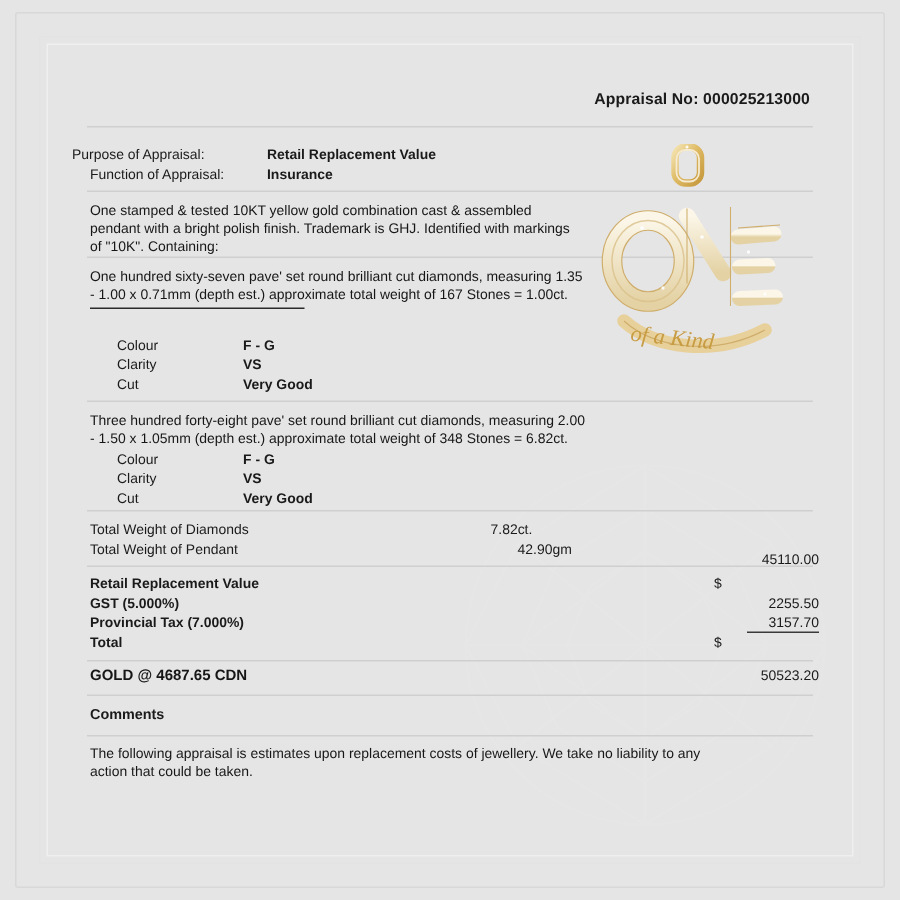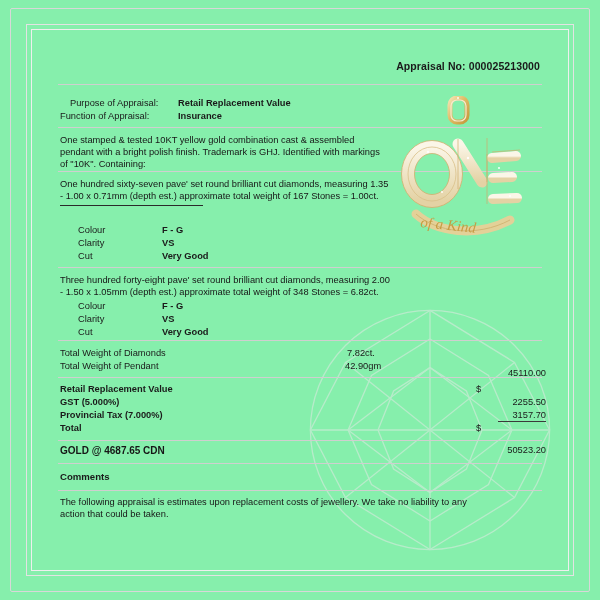--- a/index.html
+++ b/index.html
@@ -13,21 +13,21 @@
     font-family: "Liberation Sans", sans-serif;
     color: #1a1a1a;
     position: relative;
     overflow: hidden;
   }
 
   
   .page {
     position: absolute;
     inset: 0;
-    background: #86efac;
+    background: #e5e5e5;
   }
   .frame-outer {
     position: absolute;
     left: 10px;
     top: 8px;
     right: 10px;
     bottom: 8px;
     border: 1.5px solid #d8d8d8;
     border-radius: 2px;
   }
@@ -150,21 +150,21 @@
 
   <div class="content">
 
     <div class="appraisal-no">
       <span>Appraisal No:</span>
       <span class="num">000025213000</span>
     </div>
 
     <div class="rule" style="top:84px;"></div>
 
-    <div class="lbl-col" style="left:70px; top:97px;text-align:center;">Purpose of Appraisal:</div>
+    <div class="lbl-col" style="left:48px; top:97px;text-align:center;">Purpose of Appraisal:</div>
     <div class="val-col" style="left:178px; top:97px;">Retail Replacement Value</div>
     <div class="lbl-col" style="left:60px; top:110px;">Function of Appraisal:</div>
     <div class="val-col" style="left:178px; top:110px;">Insurance</div>
 
     <div class="rule" style="top:127px;"></div>
 
     <div class="txt" style="left:60px; top:134px; width:330px;">One stamped &amp; tested 10KT yellow gold combination cast &amp; assembled pendant with a bright polish finish.  Trademark is GHJ. Identified with markings of "10K".  Containing:</div>
 
     <div class="rule" style="top:171px;"></div>
 
@@ -185,21 +185,21 @@
     <div class="lbl-col" style="left:78px; top:300px;">Colour</div>
     <div class="val-col" style="left:162px; top:300px;">F - G</div>
     <div class="lbl-col" style="left:78px; top:313px;">Clarity</div>
     <div class="val-col" style="left:162px; top:313px;">VS</div>
     <div class="lbl-col" style="left:78px; top:326px;">Cut</div>
     <div class="val-col" style="left:162px; top:326px;">Very Good</div>
 
     <div class="rule" style="top:340px;"></div>
 
     <div class="lbl-col" style="left:60px; top:347px;">Total Weight of Diamonds</div>
-    <div class="lbl-col" style="left:347px; top:347px;">7.82ct.</div>
+    <div class="lbl-col" style="left:327px; top:347px;">7.82ct.</div>
     <div class="lbl-col" style="left:60px; top:360px;">Total Weight of Pendant</div>
     <div class="lbl-col" style="left:345px; top:360px;">42.90gm</div>
 
     <div class="rule" style="top:377px;"></div>
 
     <div class="money-row bold" style="left:60px; top:383px;">Retail Replacement Value</div>
     <div class="money-row" style="left:476px; top:383px;">$</div>
     <div class="money-row" style="left:498px; top:367px; width:48px; text-align:right;">45110.00</div>
 
     <div class="money-row bold" style="left:60px; top:396px;">GST (5.000%)</div>

